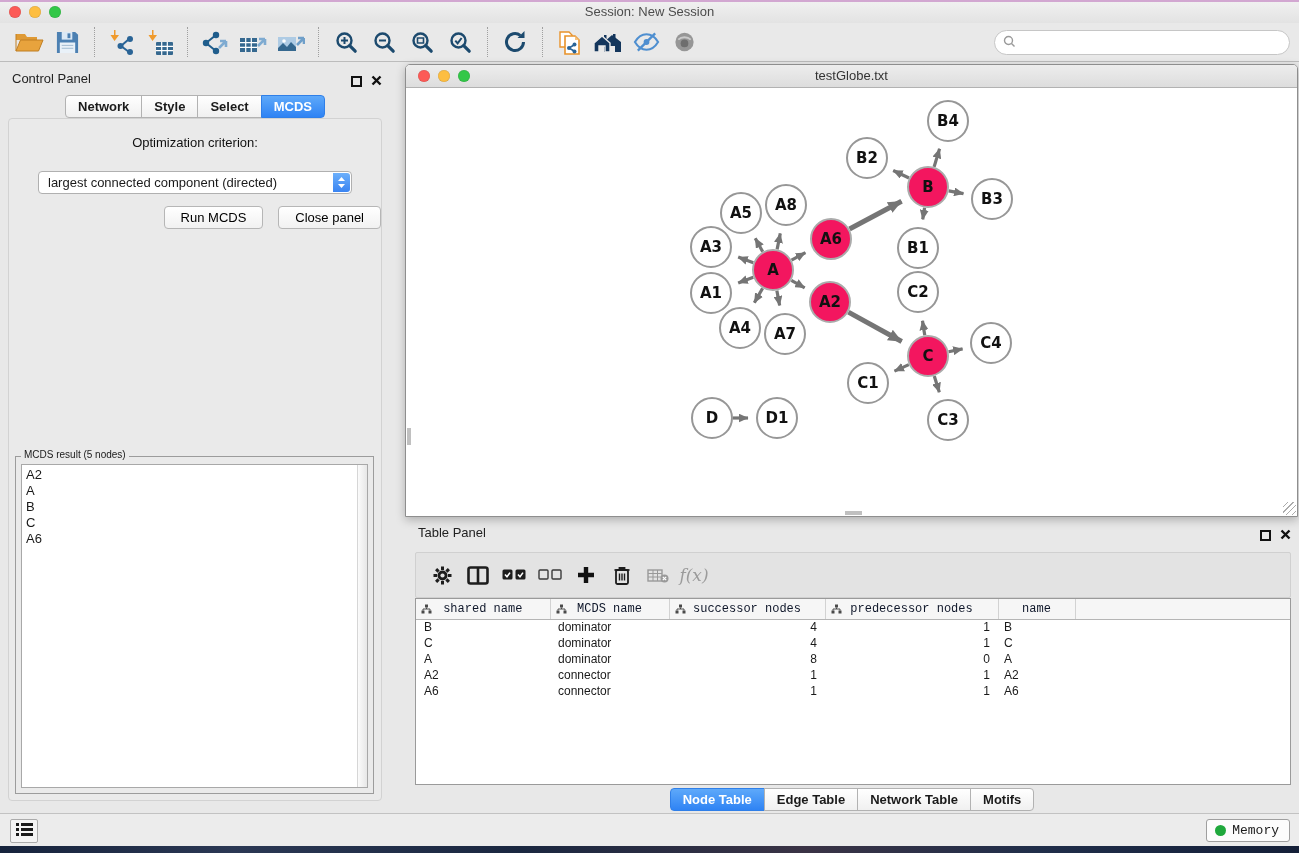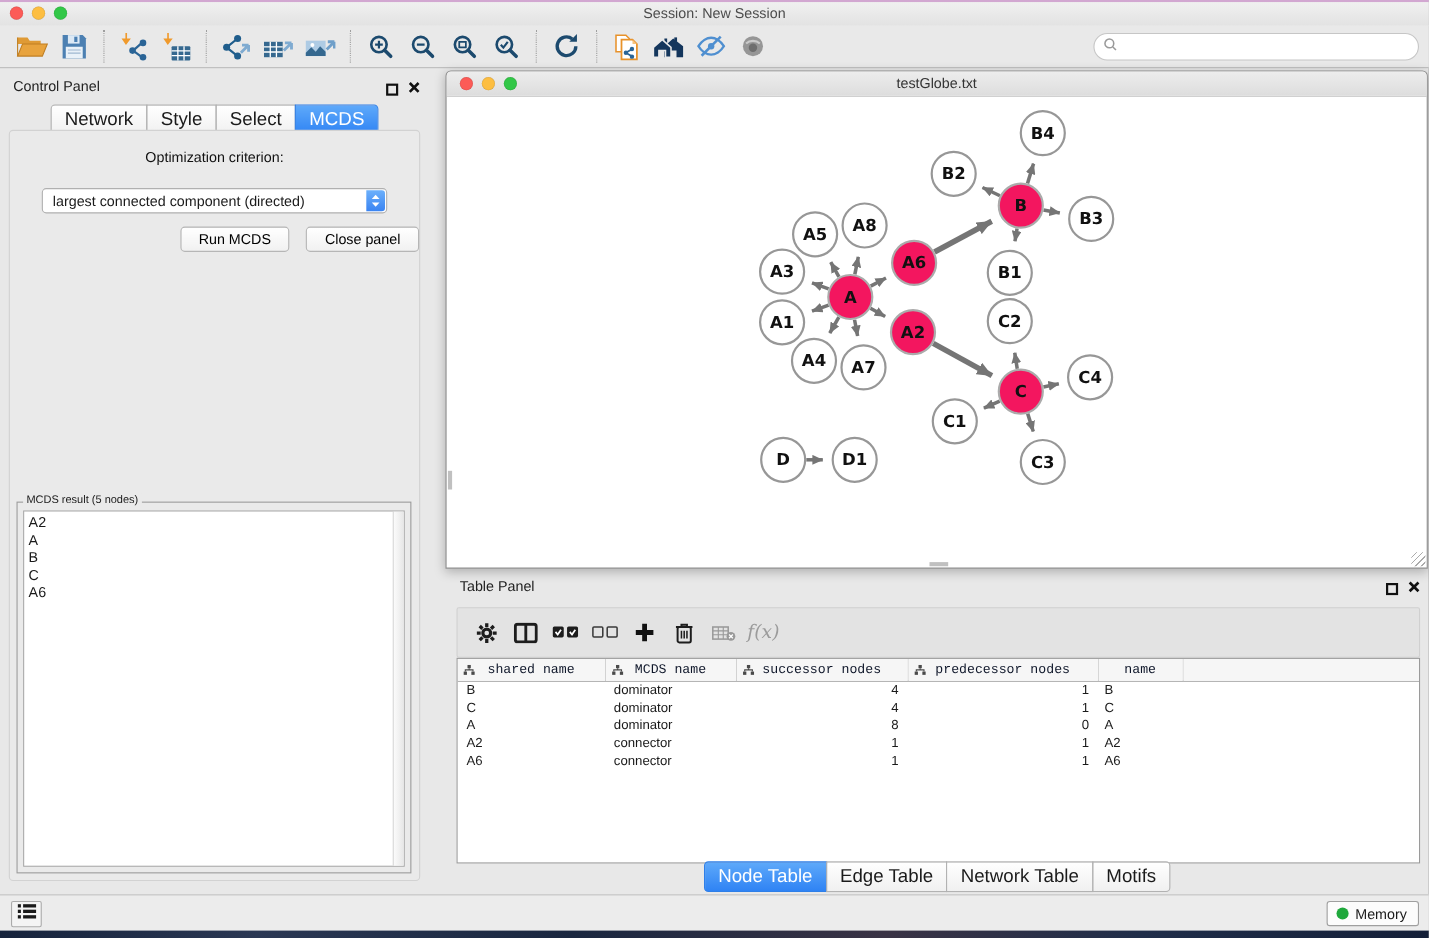--- a/index.html
+++ b/index.html
@@ -25,21 +25,21 @@
   .search input { border:none; outline:none; flex:1; height:20px; font-size:13px; margin-left:5px;
     font-family:"Liberation Sans",sans-serif; background:transparent; }
 
   
   .control-panel { position:absolute; left:0; top:62px; width:390px; height:751px; }
   .panel-head-title { position:absolute; left:12px; top:9px; font-size:13px; color:#222; }
   .float-ic { width:11px; height:11px; border:2px solid #111; display:inline-block; }
   .panel-btns { position:absolute; right:8px; top:10px; display:flex; gap:9px; align-items:center; }
   .seg { display:inline-flex; }
   .seg-tab { background:linear-gradient(#ffffff,#f0f0f0); border:1px solid #b2b2b2; margin-left:-1px;
-    padding:3px 12px; font-size:17px; color:#1a1a1a; white-space:nowrap; }
+    padding:3px 12px; font-size:13px; color:#1a1a1a; white-space:nowrap;font-weight:bold; }
   .seg-tab:first-child{ border-radius:4px 0 0 4px; margin-left:0; }
   .seg-tab:last-child{ border-radius:0 4px 4px 0; }
   .seg-tab.active{ background:linear-gradient(#5ea9fa,#2f83f4); border-color:#2f7fe8; color:#fff; }
   .cp-tabs { position:absolute; top:33px; left:0; right:0; display:flex; justify-content:center; }
   .cp-inner { position:absolute; top:56px; left:8px; right:8px; bottom:12px; background:#eaeaea;
     border:1px solid #d2d2d2; border-radius:4px; }
   .opt-label { margin-top:16px; text-align:center; font-size:13px; color:#111; }
   .select-row { margin:21px auto 0; width:314px; height:23px; position:relative; background:#fff;
     border:1px solid #b0b0b0; border-radius:4px; }
   .select-row .val { position:absolute; left:9px; top:0; line-height:21px; font-size:13px; }
@@ -85,21 +85,21 @@
   table.datatable th .hicon { position:absolute; left:5px; top:5px; }
   table.datatable td { height:16px; padding:0 8px; white-space:nowrap; overflow:hidden; }
   td.al { text-align:left; padding-left:10px; } td.ar { text-align:right; }
   .tp-tabs { position:absolute; bottom:2px; left:0; right:0; display:flex; justify-content:center; }
 
   
   .status-bar { position:absolute; left:0; top:813px; right:0; height:33px; background:#ececec; border-top:1px solid #c2c2c2; }
   .list-btn { position:absolute; left:10px; top:5px; width:28px; height:24px; border:1px solid #ababab;
     background:#f4f4f4; border-radius:2px; display:flex; align-items:center; justify-content:center; }
   .memory-btn { position:absolute; right:9px; top:5px; height:23px; border:1px solid #9f9f9f; background:#fcfcfc;
-    border-radius:3px; display:flex; align-items:center; gap:6px; padding:0 10px 0 8px; font-size:13px; }
+    border-radius:3px; display:flex; align-items:center; gap:6px; padding:0 10px 0 8px; font-size:13px;font-family:Liberation Mono, monospace; }
   .mem-dot { width:11px; height:11px; border-radius:50%; }
   .bottom-strip { position:absolute; left:0; top:846px; right:0; height:7px;
     background:linear-gradient(90deg,#16233c,#2b3854 18%,#1a2740 40%,#3a3345 62%,#202e4a 80%,#141f38); }
 </style>
 </head>
 <body>
 
 <div class="screen">
   <div class="top-edge"></div>
 

